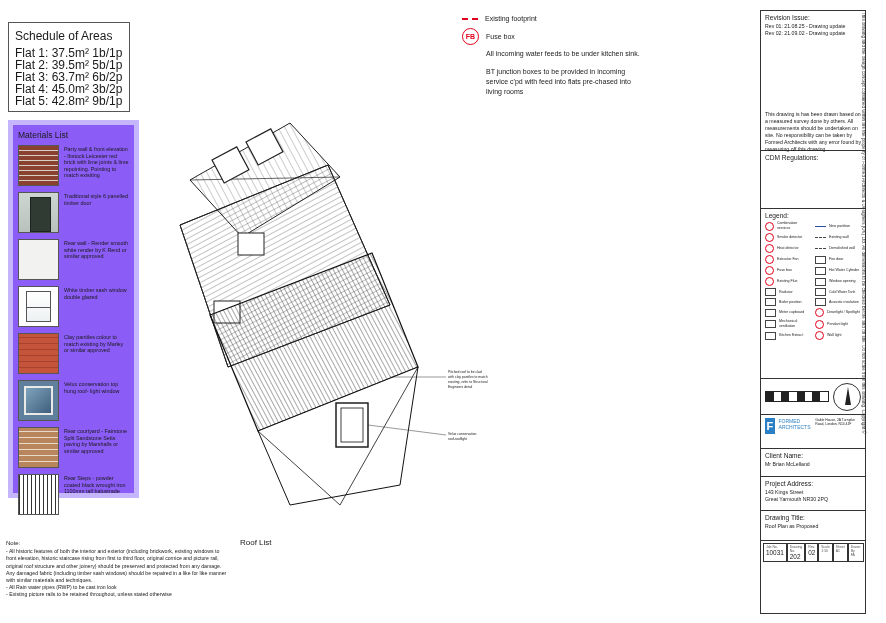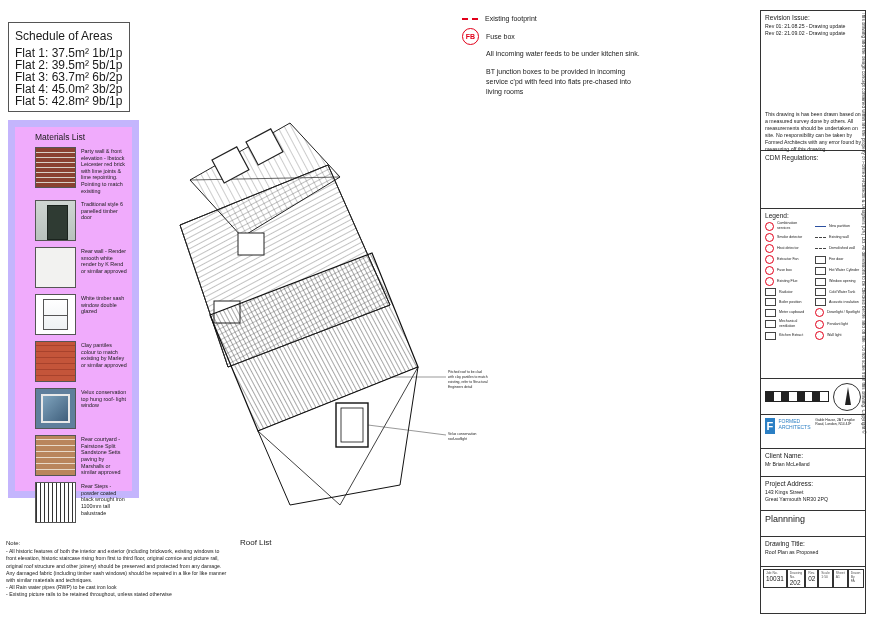--- a/index.html
+++ b/index.html
@@ -5,22 +5,22 @@
   html,body{margin:0;padding:0;background:#ffffff;}
   body{width:886px;height:623px;position:relative;overflow:hidden;
        font-family:"Liberation Sans", sans-serif;color:#1a1a1a;}
   .abs{position:absolute;}
   
   #schedule{left:8px;top:22px;width:122px;height:90px;border:1px solid #555;background:#fff;
             padding:6px 6px 0 6px;box-sizing:border-box;}
   #schedule .hdr{font-size:12px;margin-bottom:4px;}
   #schedule .row{font-size:12px;line-height:12px;}
   
-  #materials{left:8px;top:120px;width:131px;height:378px;border:7px solid #c4b5fd;background:#f0abfc;
-             box-sizing:border-box;padding:5px 5px 0 20px;}
+  #materials{left:8px;top:120px;width:131px;height:378px;border:5px solid #c4b5fd;background:#8b5cf6;
+             box-sizing:border-box;padding:5px 5px 0 5px;}
   #materials .title{font-size:8.5px;margin-bottom:5px;}
   .mat-row{display:flex;gap:5px;margin-bottom:6px;align-items:flex-start;}
   .swatch{width:41px;height:41px;border:1px solid #555;flex:0 0 auto;box-sizing:border-box;}
   .mat-txt{font-size:5.4px;line-height:6.6px;padding-top:1px;}
   
   .sw-brick{background:
      repeating-linear-gradient(0deg,#8a4130 0 4px,#d8cfc4 4px 5px),
      repeating-linear-gradient(90deg,rgba(255,255,255,.35) 0 9px,rgba(0,0,0,.12) 9px 10px);}
   .sw-door{background:linear-gradient(#cfd6d2,#b8c2bd);position:relative;}
   .sw-door:after{content:"";position:absolute;left:11px;top:4px;width:19px;height:33px;
@@ -329,23 +329,20 @@
     <div class="tb-h">Client Name:</div>
     <div class="tb-l">Mr Brian McLelland</div>
   </div>
 
   <div class="tb-sec" style="height:34px">
     <div class="tb-h">Project Address:</div>
     <div class="tb-l" style="white-space:pre-line">143 Kings Street
 Great Yarmouth NR30 2PQ</div>
   </div>
 
-  <div class="tb-sec" style="height:26px">
-    <div style="font-size:9px">Plannning</div>
-  </div>
 
   <div class="tb-sec" style="height:30px">
     <div class="tb-h">Drawing Title:</div>
     <div class="tb-l">Roof Plan as Proposed</div>
   </div>
 
   <div class="tb-sec" style="height:26px;border-bottom:none;padding:2px">
     <div class="dn-tab">
       <div class="dn-cell">
         <div class="dn-top">Job No.</div>

